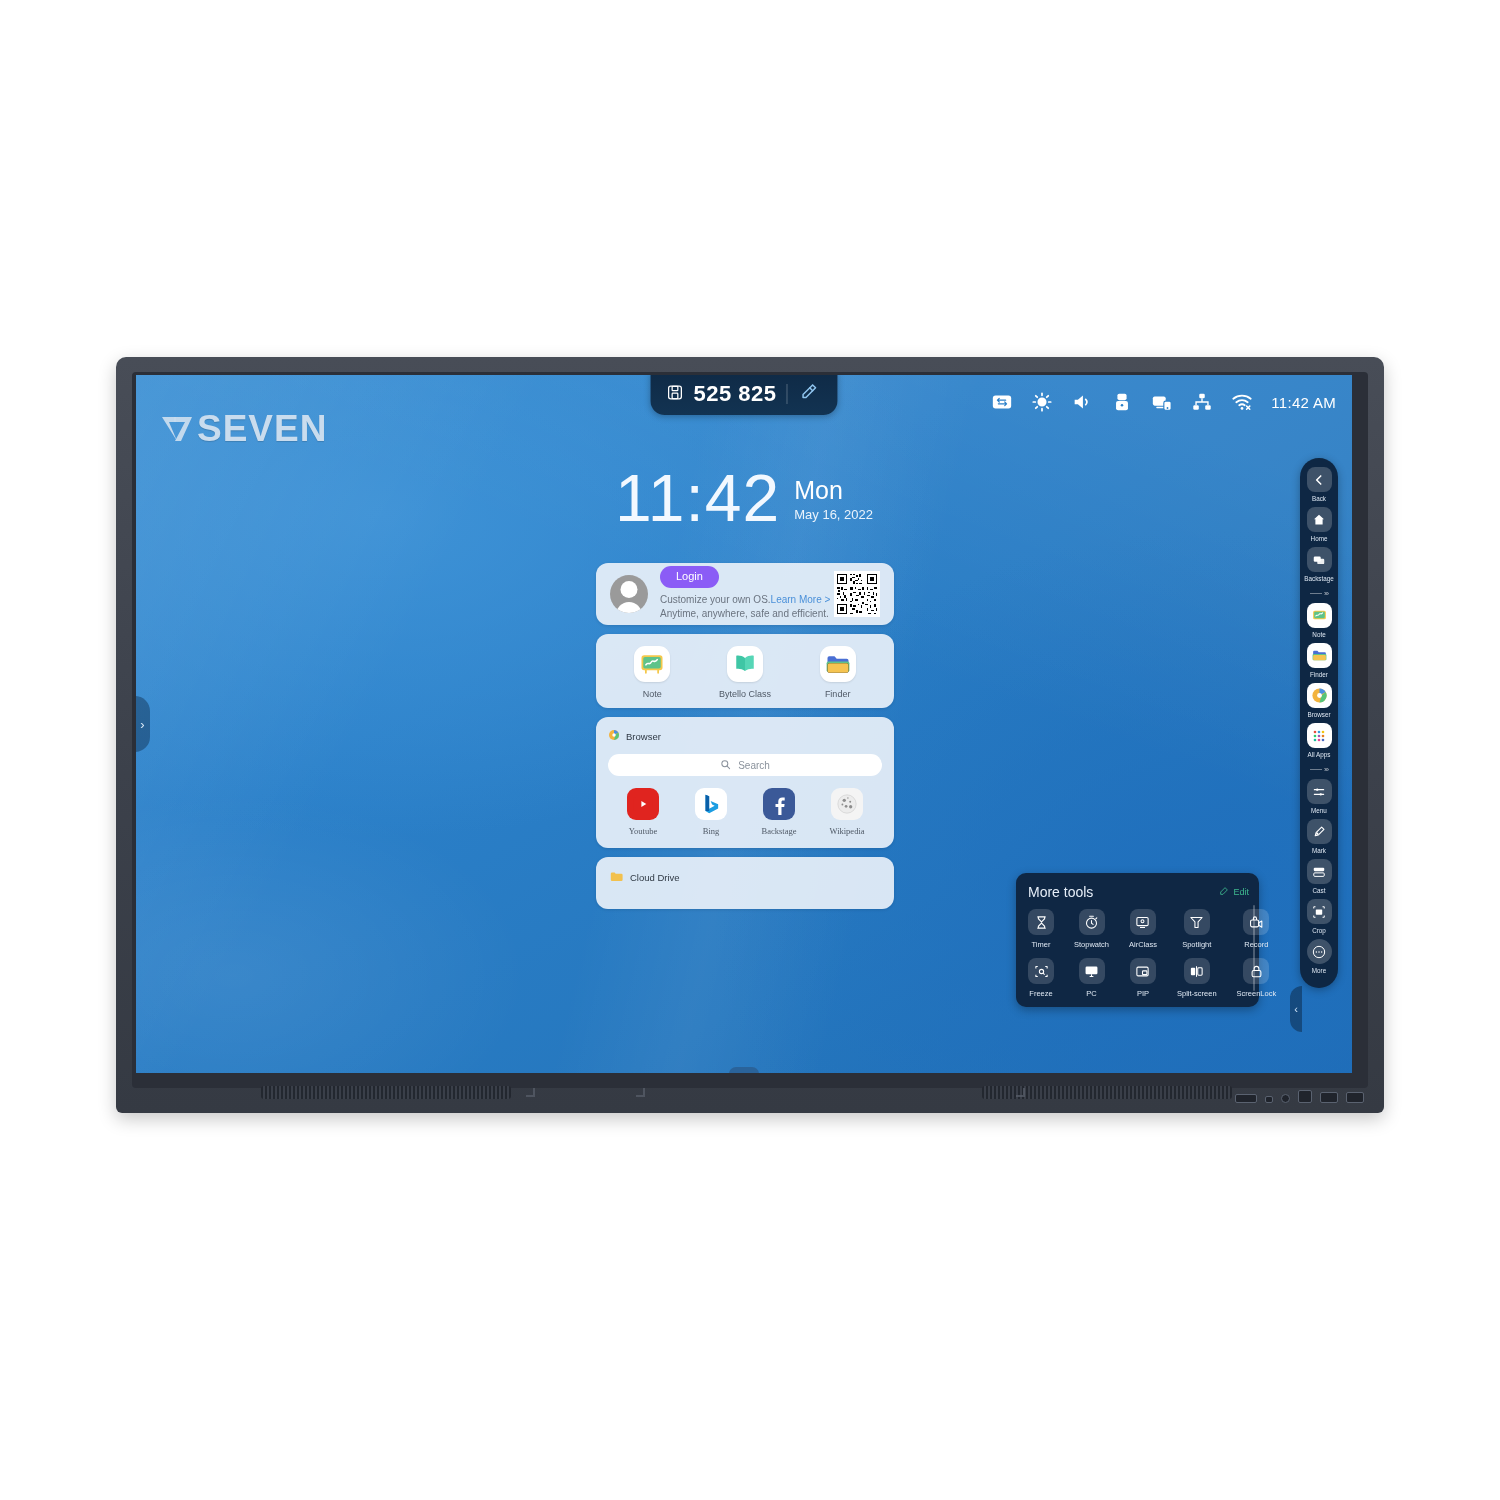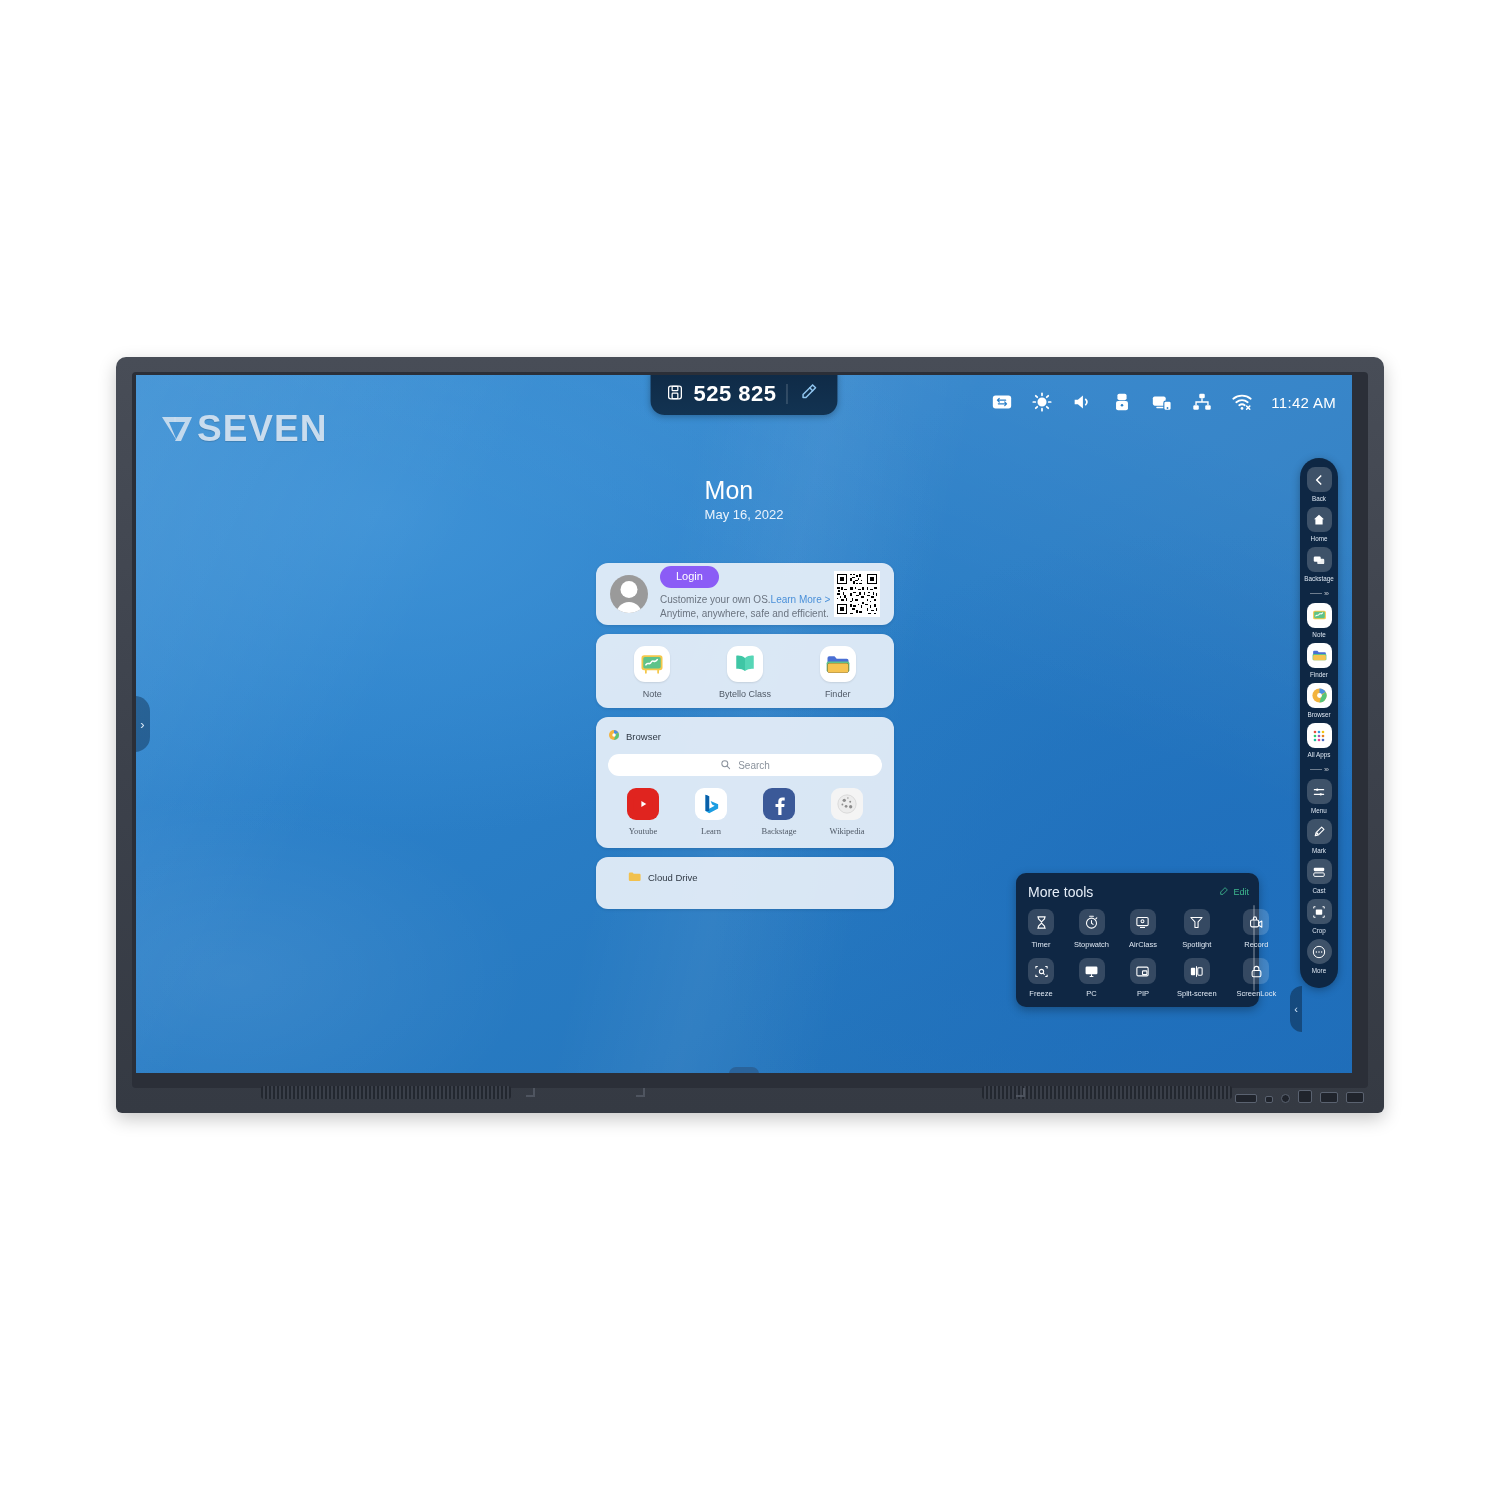--- a/index.html
+++ b/index.html
@@ -199,21 +199,21 @@
     display: flex; align-items: center; justify-content: center; gap: 7px;
     cursor: text;
   }
   .searchbar .t { font-size: 10px; color: #8a929c; }
   .bm-row { display: flex; justify-content: space-between; margin-top: 12px; padding: 0 2px; font-family: Liberation Serif, serif; }
   .bm-item { display: flex; flex-direction: column; align-items: center; width: 66px; cursor: pointer; }
   .bm-icon { width: 32px; height: 32px; border-radius: 9px; display:flex; align-items:center; justify-content:center; overflow:hidden; }
   .bm-label { font-size: 8.5px; color: #4f5966; margin-top: 6px; }
 
   
-  .card-cloud { padding: 11px 32px; height: 52px; }
+  .card-cloud { padding: 11px 14px; height: 52px; }
   .cloud-head { display: flex; align-items: center; gap: 7px; }
   .cloud-head .t { font-size: 9.5px; color: #2f3944; }
 
   
   .more-tools {
     position: absolute; right: 93px; top: 498px;
     width: 243px;
     background: #0f2744;
     border-radius: 10px;
     padding: 11px 10px 9px 12px;
@@ -359,20 +359,21 @@
             <path d="M5.8 12.2a10 10 0 0112.4 0" stroke="#fff" stroke-width="2" fill="none" stroke-linecap="round"></path>
             <path d="M9 15.6a5 5 0 016 0" stroke="#fff" stroke-width="2" fill="none" stroke-linecap="round"></path>
             <circle cx="12" cy="19" r="1.5" fill="#fff"></circle>
             <path d="M17 16.5l3.5 3.5M20.5 16.5L17 20" stroke="#fff" stroke-width="1.6" stroke-linecap="round"></path>
           </svg>
       </span>
       <span class="status-time">11:42 AM</span>
     </div>
 
     <div class="clockwrap">
+      <div class="clock-time">11:42</div>
       <div class="clock-right">
         <div class="clock-day">Mon</div>
         <div class="clock-date">May 16, 2022</div>
       </div>
     </div>
 
     <div class="cards">
 
       <div class="card card-login">
         <div class="avatar"></div>
@@ -532,21 +533,21 @@
             </span>
             <span class="bm-label">Youtube</span>
           </div>
           <div class="bm-item">
             <span class="bm-icon" style="background:#ffffff">
               <svg width="18" height="22" viewBox="0 0 18 24">
                 <path d="M3 2l4 1.6v13.5l6-3.3-2.8-1.3-1.6-3.8 8.2 3.6v4.6L7 22 3 19.6z" fill="#1b9de2"></path>
                 <path d="M3 2l4 1.6v16L3 19.6z" fill="#0a5fa8"></path>
               </svg>
             </span>
-            <span class="bm-label">Learn</span>
+            <span class="bm-label">Bing</span>
           </div>
           <div class="bm-item">
             <span class="bm-icon" style="background:#3b5998">
               <svg width="18" height="22" viewBox="0 0 18 22">
                   <path d="M11.5 22v-8h2.7l.4-3.1h-3.1V8.9c0-.9.25-1.5 1.55-1.5h1.65V4.6c-.29-.04-1.27-.12-2.41-.12-2.39 0-4.03 1.46-4.03 4.14v2.28H5.5V14h2.76v8z" fill="#fff"></path>
                 </svg>
             </span>
             <span class="bm-label">Backstage</span>
           </div>
           <div class="bm-item">

